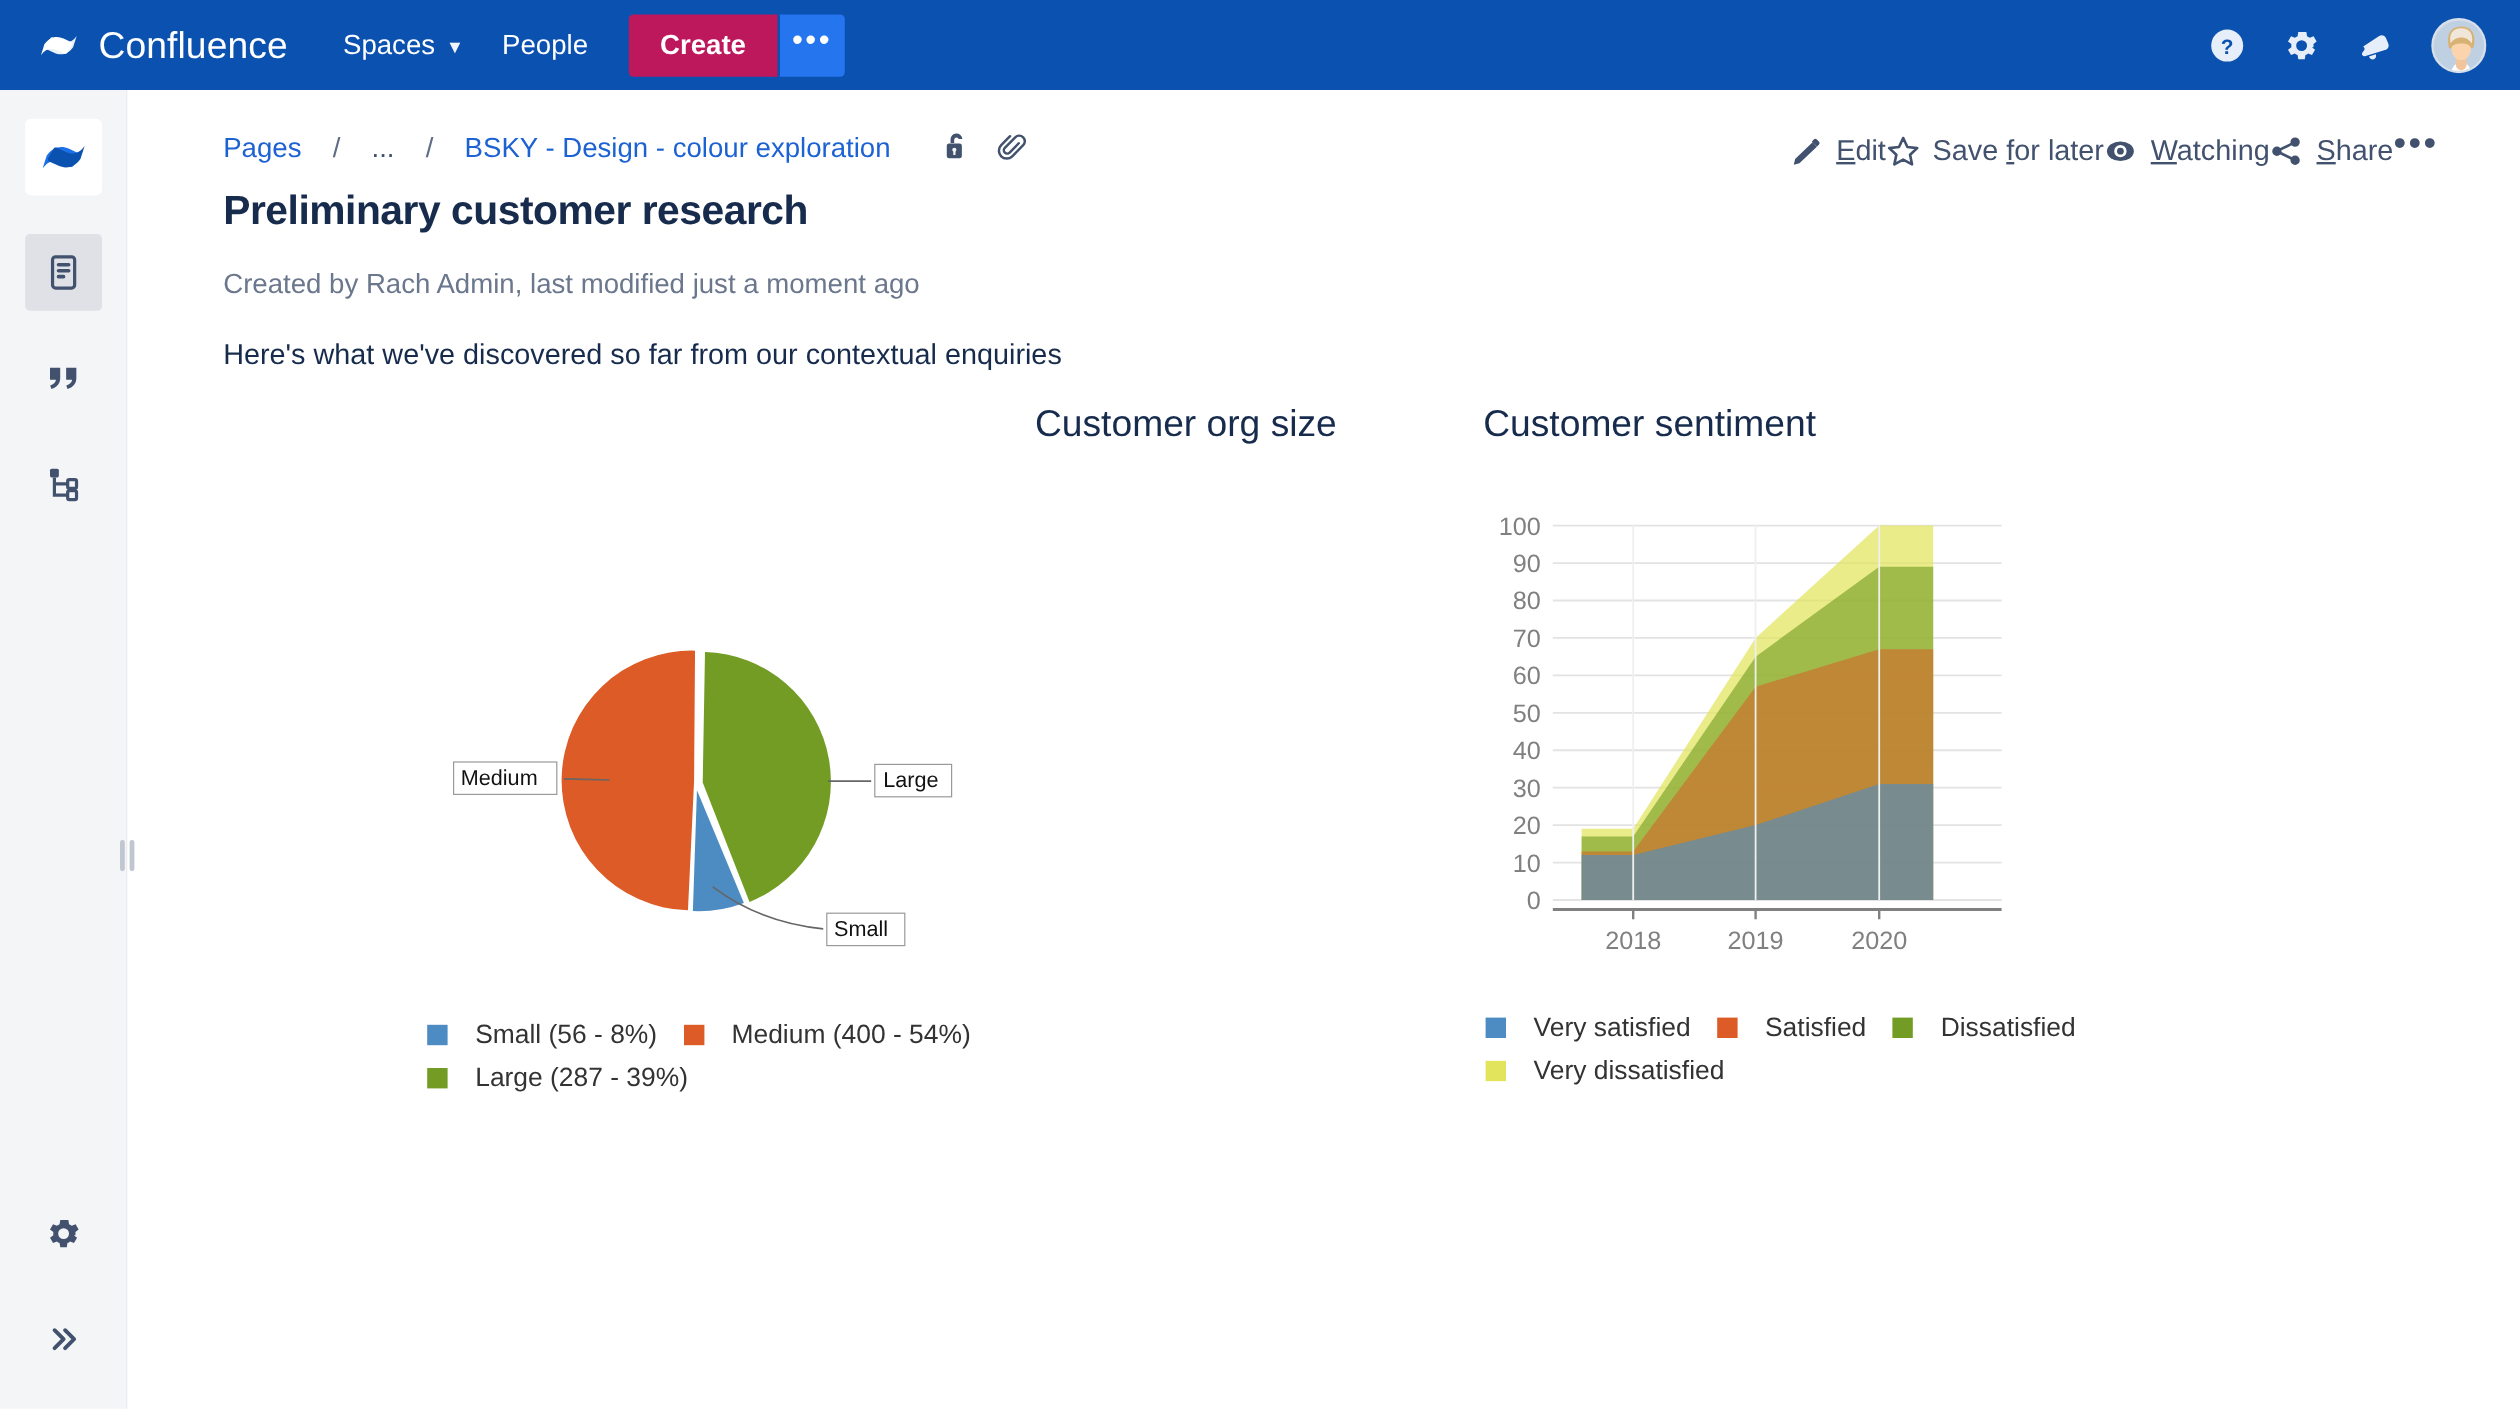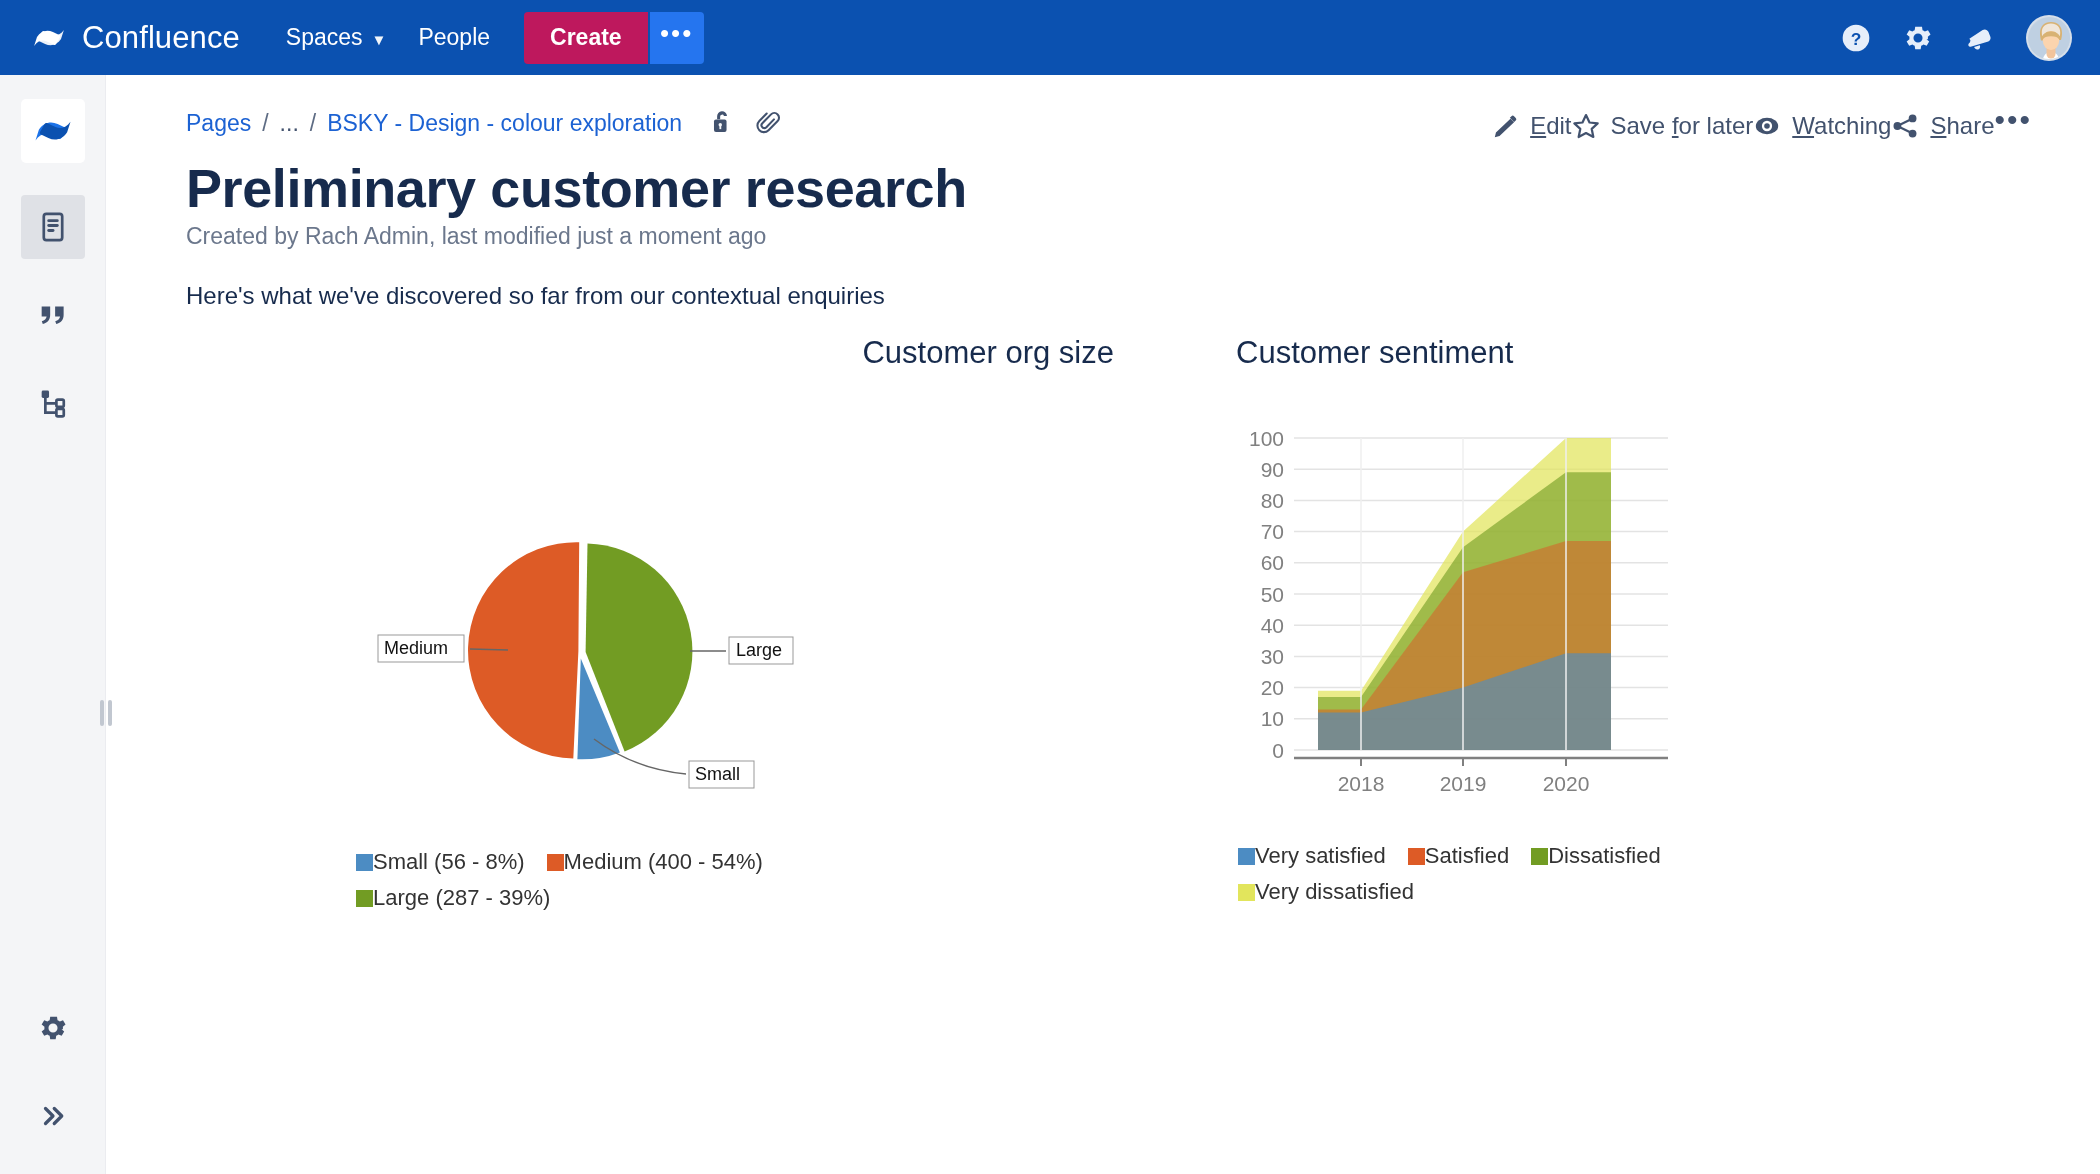--- a/index.html
+++ b/index.html
@@ -92,41 +92,41 @@
   }
   .drag-handle i {
     display: block; width: 4px; height: 26px; background: #C1C7D0; border-radius: 2px;
   }
 
   
   #content { position: absolute; top: 75px; left: 106px; width: 1994px; height: 1099px; }
 
   .bc-row {
     position: absolute; top: 34px; left: 80px;
-    display: flex; align-items: center; gap: 1px;
+    display: flex; align-items: center; gap: 16px;
   }
   .bc-link { color: #1C62D3; font-size: 23px; cursor: pointer; }
   .bc-sep { color: #5E6C84; font-size: 23px; padding: 0 10px; }
   .bc-icons { display: flex; align-items: center; gap: 20px; margin-left: 26px; }
 
   .page-actions {
     position: absolute; top: 28px; right: 68px;
     display: flex; align-items: center; 
   }
   .pa {
     display: flex; align-items: center; gap: 11px;
     color: #42526E; font-size: 24px; cursor: pointer;
   }
   .pa .lbl { text-decoration: none; }
   .pa .lbl u { text-decoration: underline; }
   .pa-more { color: #42526E; font-size: 30px; letter-spacing: 2px; cursor: pointer; padding-bottom: 12px; }
 
   #page-title {
     position: absolute; top: 82px; left: 80px;
-    font-size: 54px; font-weight: 600; color: #172B4D; letter-spacing: -.4px;
+    font-size: 34px; font-weight: 600; color: #172B4D; letter-spacing: -.4px;
   }
   #page-meta {
     position: absolute; top: 148px; left: 80px;
     font-size: 23px; color: #6B778C;
   }
   #intro {
     position: absolute; top: 207px; left: 80px;
     font-size: 24px; color: #172B4D;
   }
 
@@ -134,21 +134,21 @@
   .chart-block { position: absolute; top: 260px; }
   .chart-title { font-size: 31px; color: #172B4D; font-weight: 400; }
   #pie-block  { left: 168px; width: 840px; text-align: right; }
   #area-block { left: 1130px; width: 840px; }
 
   .legend {
     display: flex; flex-wrap: wrap; align-items: center;
     font-size: 22px; color: #333333; width: 480px;
   }
   .legend .li {
-    display: flex; align-items: center; gap: 0;
+    display: flex; align-items: center; gap: 23px;
     margin-right: 22px; margin-bottom: 10px; white-space: nowrap;
   }
   .legend .sw { width: 17px; height: 17px; display: inline-block; }
 
   svg { display: block; }
   .lbl-box-bg { fill: #ffffff; stroke: #999999; stroke-width: 1; }
   .lbl-box-tx { font-family: "Liberation Sans", sans-serif; font-size: 18px; fill: #111111; }
   .leader { stroke: #666666; stroke-width: 1.4; fill: none; }
   .ax-txt { font-family: "Liberation Sans", sans-serif; font-size: 21px; fill: #808080; }
   .gridline { stroke: #E3E3E3; stroke-width: 1.5; }

